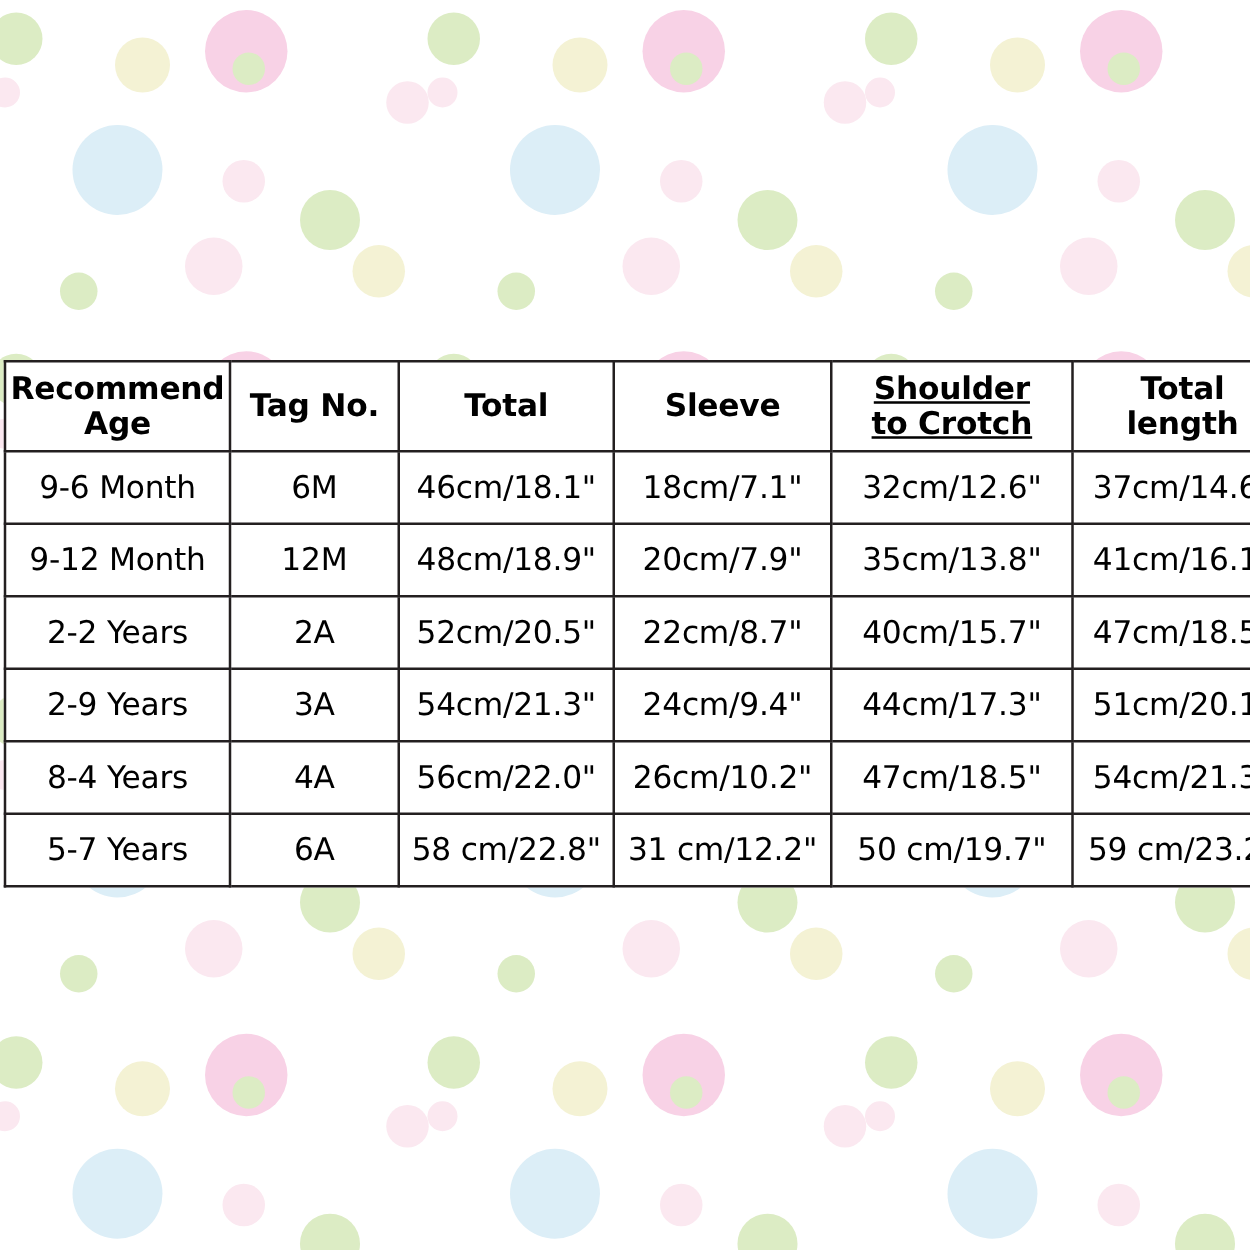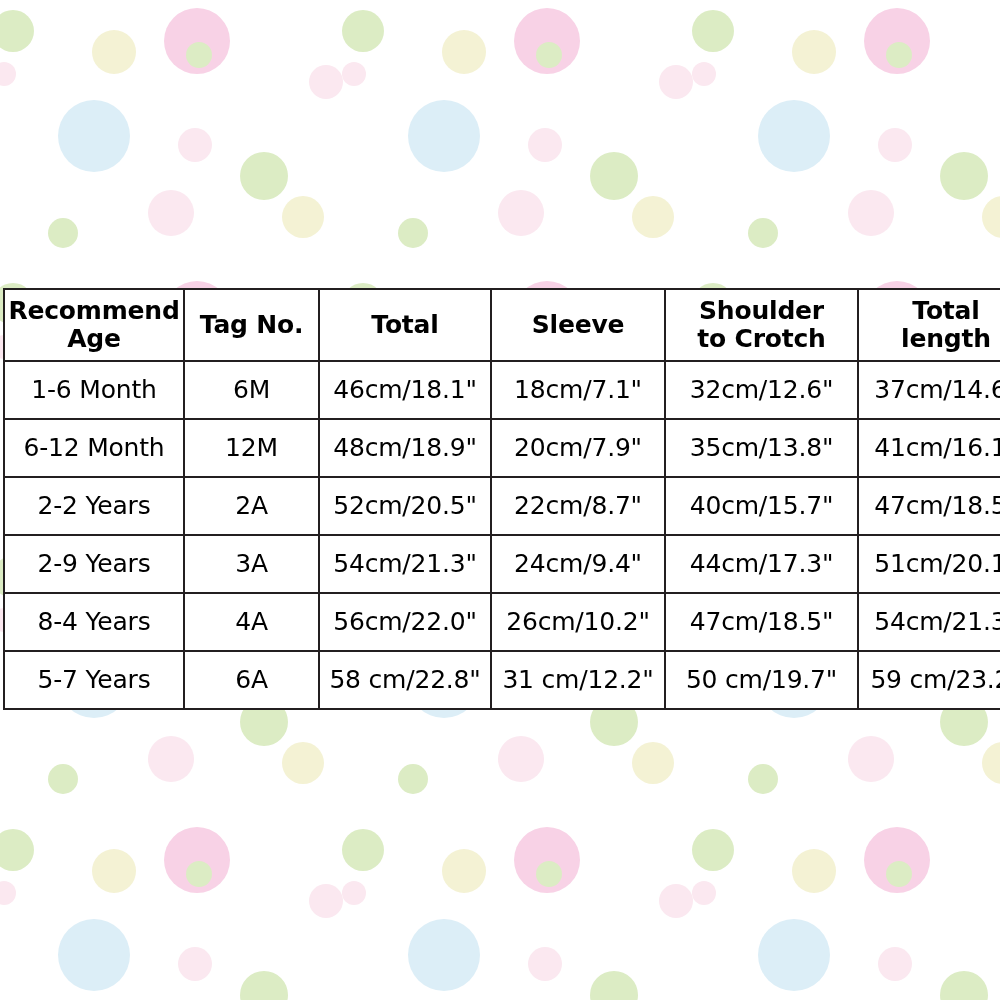--- a/index.html
+++ b/index.html
@@ -61,21 +61,21 @@
   table.size-chart tbody td {
     height: 56px;
     font-weight: normal;
     font-size: 25px;
     letter-spacing: -0.2px;
   }
   th.col-age   { width: 174px; }
   th.col-tag   { width: 129px; }
   th.col-chest { width: 166px; }
   th.col-sleeve{ width: 168px; }
-  th.col-stc   { width: 187px; }
+  th.col-stc   { width: 187px; text-decoration: underline; }
   th.col-total { width: 170px; }
 
   .hdr-line { display: block; }
 </style>
 </head>
 <body>
 
 <div id="page">
 
   <div id="dots">
@@ -234,29 +234,29 @@
             <span class="hdr-line">to Crotch</span>
           </th>
           <th class="col-total">
             <span class="hdr-line">Total</span>
             <span class="hdr-line">length</span>
           </th>
         </tr>
       </thead>
       <tbody id="chart-body">
           <tr>
-            <td>1-6 Month</td>
+            <td>9-6 Month</td>
             <td>6M</td>
             <td>46cm/18.1"</td>
             <td>18cm/7.1"</td>
             <td>32cm/12.6"</td>
             <td>37cm/14.6"</td>
           </tr>
           <tr>
-            <td>6-12 Month</td>
+            <td>9-12 Month</td>
             <td>12M</td>
             <td>48cm/18.9"</td>
             <td>20cm/7.9"</td>
             <td>35cm/13.8"</td>
             <td>41cm/16.1"</td>
           </tr>
           <tr>
             <td>2-2 Years</td>
             <td>2A</td>
             <td>52cm/20.5"</td>

